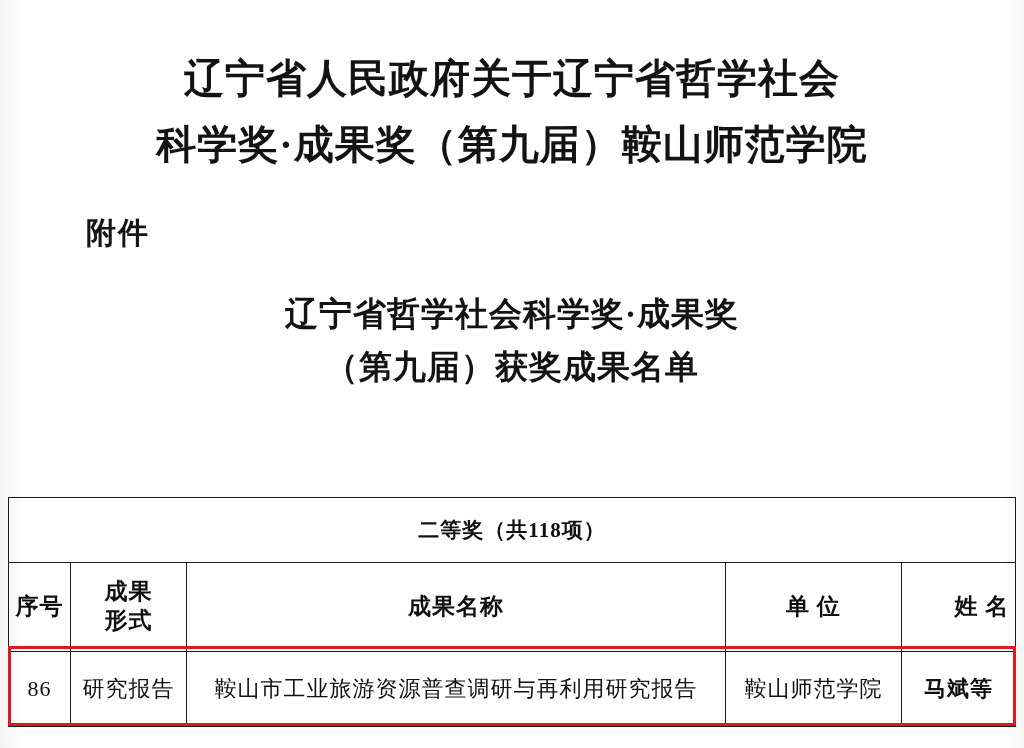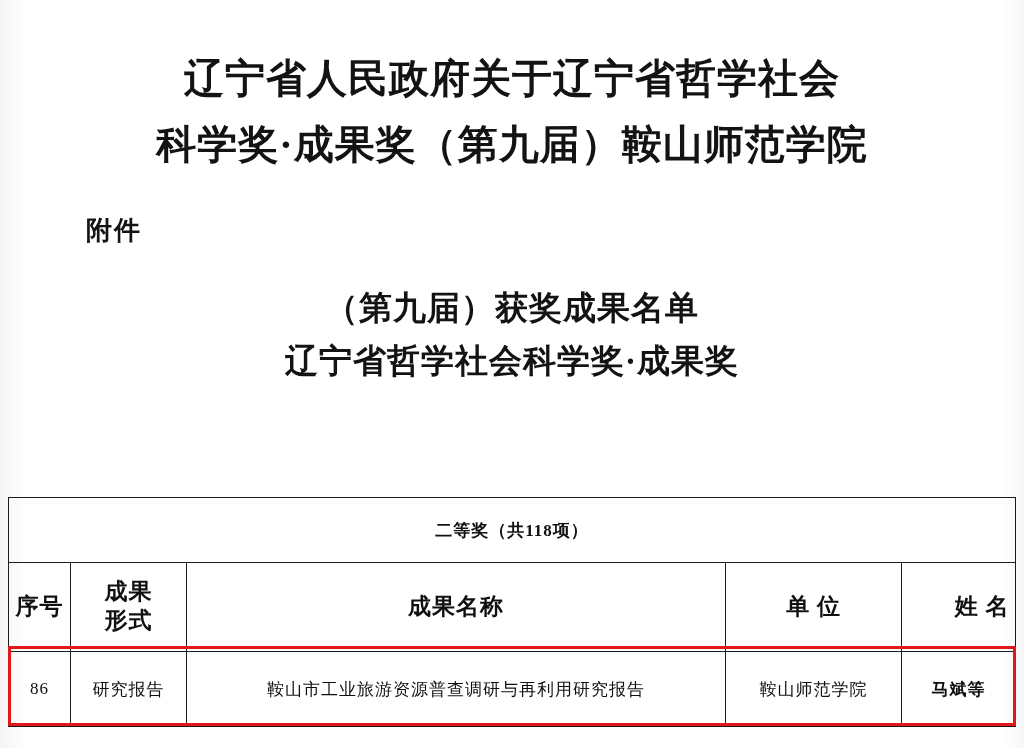--- a/index.html
+++ b/index.html
@@ -33,21 +33,21 @@
     line-height: 1.66;
     letter-spacing: 1px;
     color: #131313;
   }
   .doc-title .line {
     display: block;
   }
   .attachment-label {
     margin-top: 34px;
     padding-left: 86px;
-    font-size: 26px;
+    font-size: 30px;
     font-weight: bold;
     letter-spacing: 2px;
     color: #141414;
   }
   .list-title {
     margin-top: 34px;
     text-align: center;
     font-weight: bold;
     font-size: 33px;
     line-height: 1.62;
@@ -72,37 +72,37 @@
     font-family: "Liberation Serif", "DejaVu Serif", serif;
   }
   table.award-table td {
     border: 1.5px solid #1a1a1a;
     text-align: center;
     vertical-align: middle;
     color: #101010;
   }
   .band-row td {
     height: 62px;
-    font-size: 17px;
+    font-size: 21px;
     font-weight: bold;
     letter-spacing: 1px;
   }
   .head-row td {
     height: 86px;
     font-size: 23px;
     font-weight: bold;
     letter-spacing: 1px;
     line-height: 1.25;
   }
   .head-row td.two-line span {
     display: block;
   }
   .data-row td {
     height: 72px;
-    font-size: 17px;
+    font-size: 22px;
     letter-spacing: 1px;
   }
   .col-no      { width: 62px; }
   .col-form    { width: 116px; }
   .col-name    { width: auto; }
   .col-unit    { width: 176px; }
   .col-person  { width: 114px; }
 
   .title-cell {
     letter-spacing: 2px;
@@ -131,22 +131,22 @@
 <div class="page">
 
   <h1 class="doc-title">
     <span class="line">辽宁省人民政府关于辽宁省哲学社会</span>
     <span class="line">科学奖·成果奖（第九届）鞍山师范学院</span>
   </h1>
 
   <div class="attachment-label">附件</div>
 
   <div class="list-title">
+    <span class="line">辽宁省哲学社会科学奖·成果奖</span>
     <span class="line">（第九届）获奖成果名单</span>
-    <span class="line">辽宁省哲学社会科学奖·成果奖</span>
   </div>
 
   <div class="table-wrap">
     <table class="award-table">
       <colgroup>
         <col class="col-no">
         <col class="col-form">
         <col class="col-name">
         <col class="col-unit">
         <col class="col-person">

